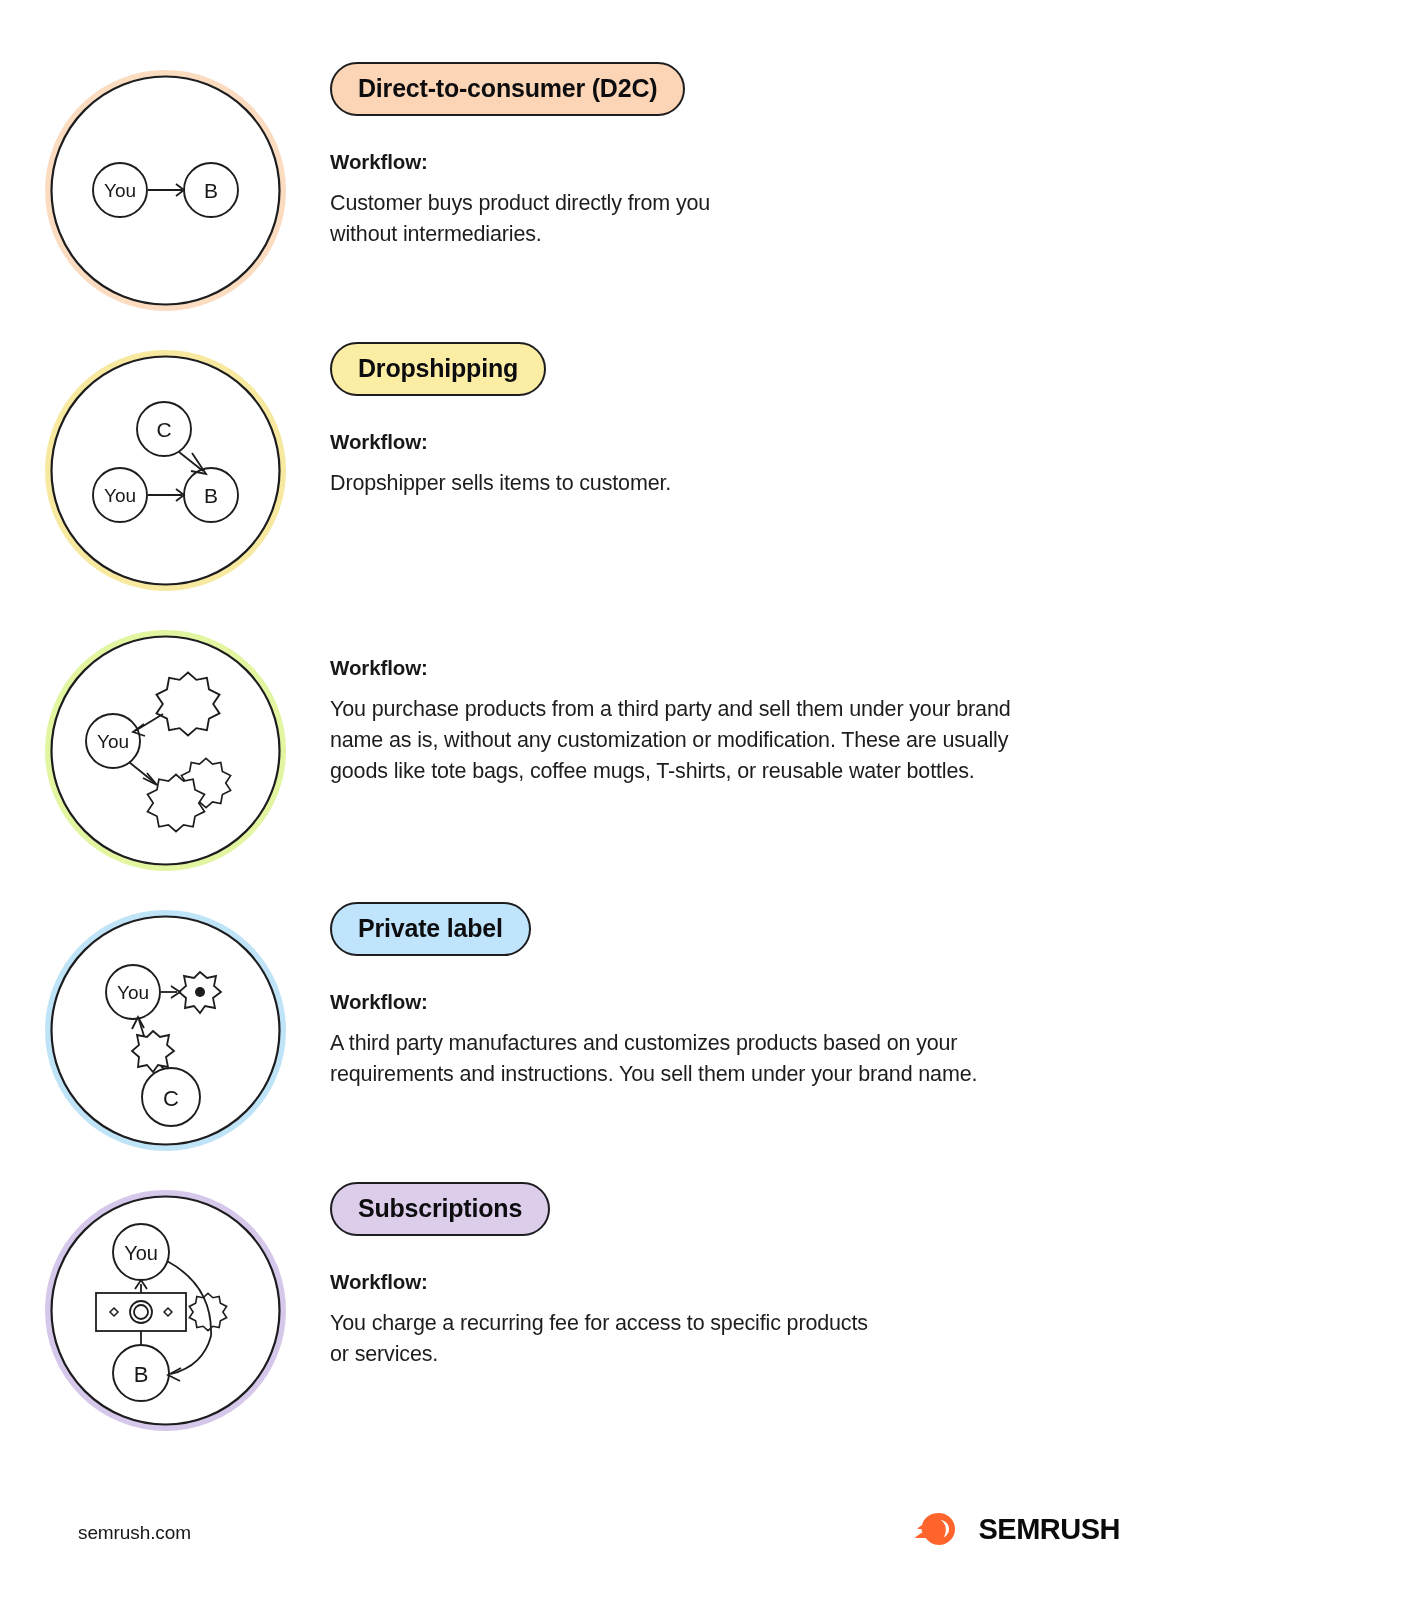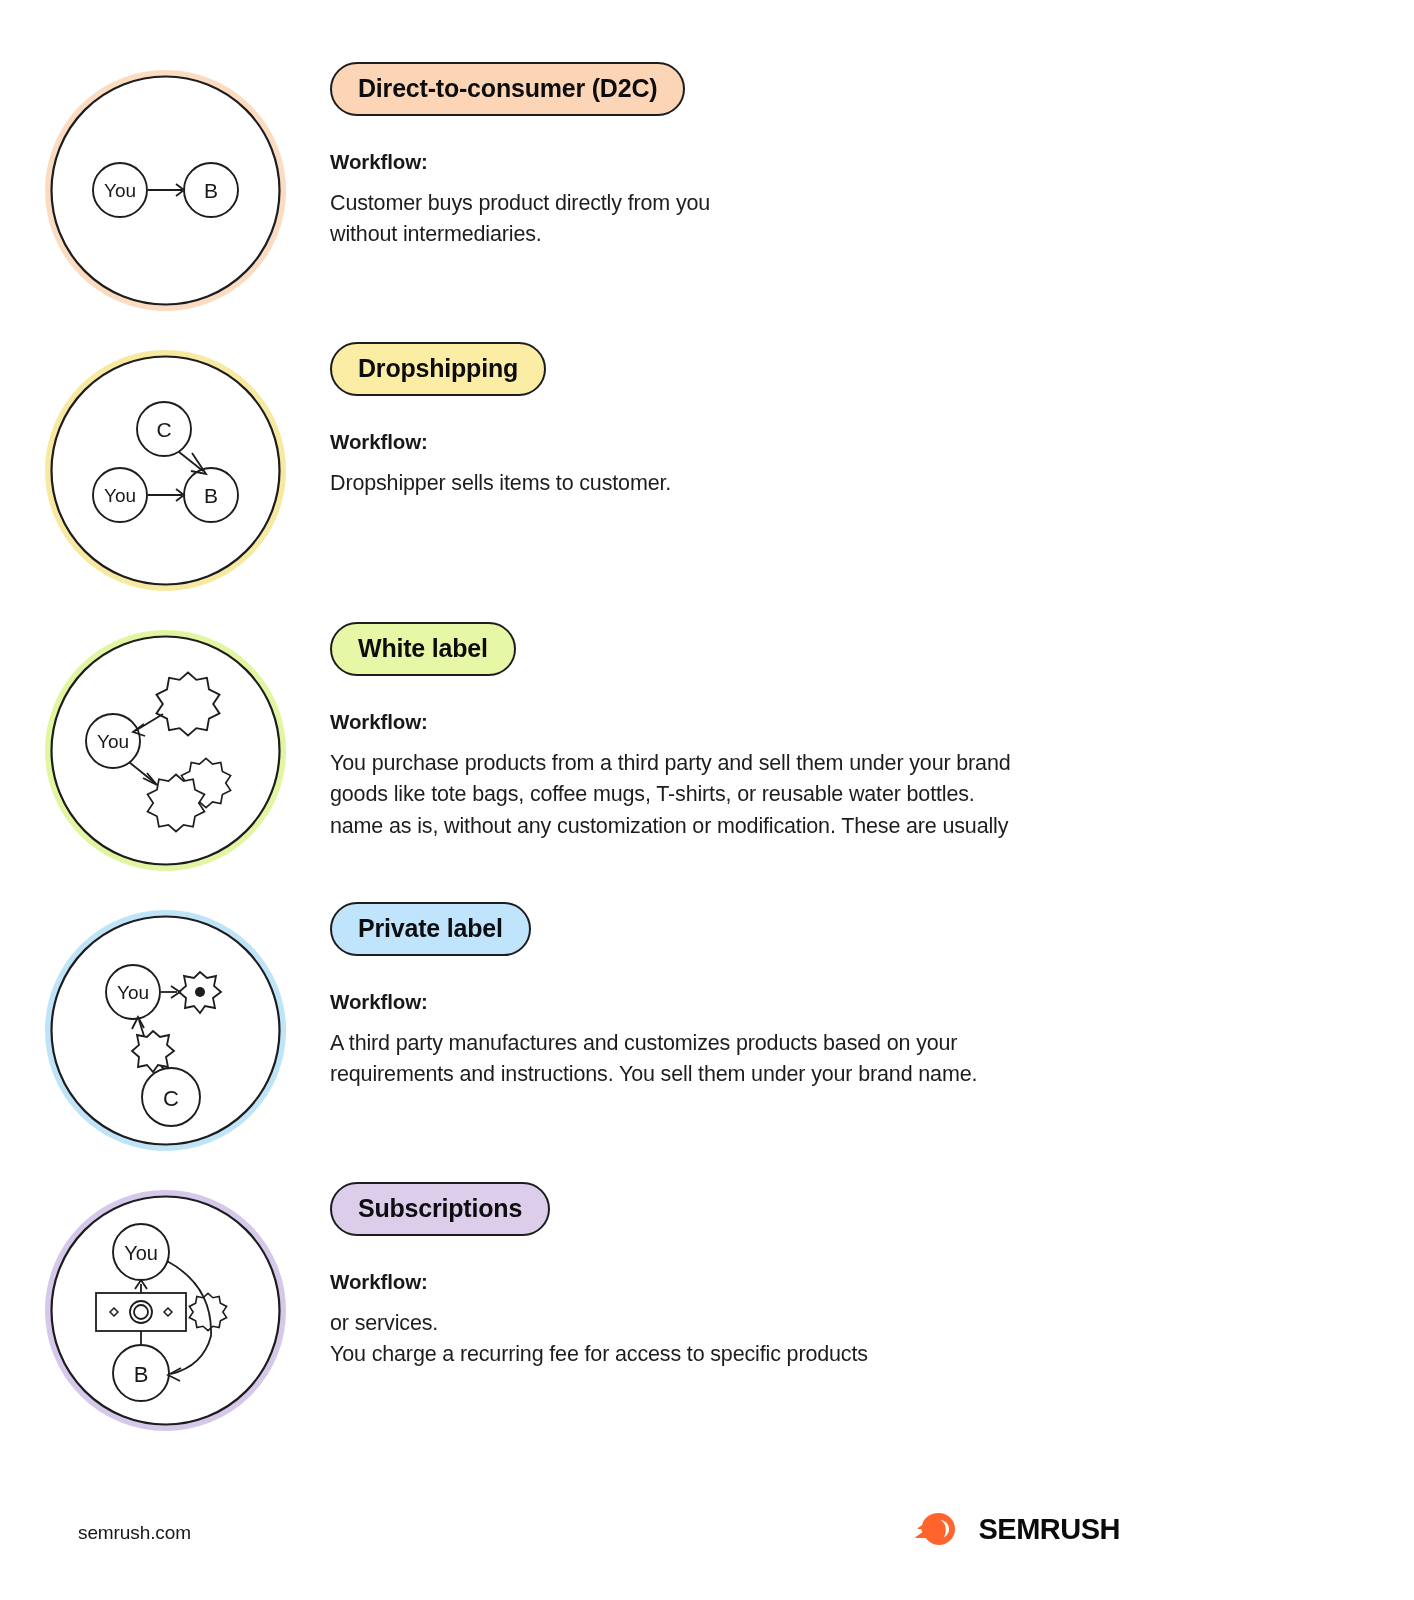--- a/index.html
+++ b/index.html
@@ -179,26 +179,25 @@
           <path d="M0,-30 L8,-23 L18,-25 L20,-14 L30,-9 L24,0 L30,9 L20,14 L18,25 L8,23 L0,30 L-8,23 L-18,25 L-20,14 L-30,9 L-24,0 L-30,-9 L-20,-14 L-18,-25 L-8,-23 Z" fill="#fff" stroke="#1d1d1f" stroke-width="2"></path>
         </g>
         <g transform="translate(133,175) scale(0.95)">
           <path d="M0,-30 L8,-23 L18,-25 L20,-14 L30,-9 L24,0 L30,9 L20,14 L18,25 L8,23 L0,30 L-8,23 L-18,25 L-20,14 L-30,9 L-24,0 L-30,-9 L-20,-14 L-18,-25 L-8,-23 Z" fill="#fff" stroke="#1d1d1f" stroke-width="1.8"></path>
         </g>
         <line x1="86" y1="134" x2="112" y2="155" stroke="#1d1d1f" stroke-width="1.8"></line>
         <path d="M100 150 L114 157 L104 145" fill="none" stroke="#1d1d1f" stroke-width="1.8"></path>
       </svg>
     </div>
     <div class="text-cell">
-      <div class="pill" style="background:#E6F8A5">White label</div>
       <div class="workflow-label">Workflow:</div>
       <div class="body-text" style="max-width:880px">
         <span class="line">You purchase products from a third party and sell them under your brand</span>
+        <span class="line">name as is, without any customization or modification. These are usually</span>
         <span class="line">goods like tote bags, coffee mugs, T-shirts, or reusable water bottles.</span>
-        <span class="line">name as is, without any customization or modification. These are usually</span>
       </div>
     </div>
   </div>
 
   <div class="row" style="top:902px;">
     <div class="icon-cell">
       <svg width="245" height="245" viewBox="0 0 245 245">
         <circle cx="122.5" cy="122.5" r="114" fill="none" stroke="#BFE4F8" stroke-width="13"></circle>
         <circle cx="122.5" cy="122.5" r="114" fill="#ffffff" stroke="#1d1d1f" stroke-width="2.2"></circle>
 
@@ -260,22 +259,22 @@
           <path d="M0,-30 L8,-23 L18,-25 L20,-14 L30,-9 L24,0 L30,9 L20,14 L18,25 L8,23 L0,30 L-8,23 L-18,25 L-20,14 L-30,9 L-24,0 L-30,-9 L-20,-14 L-18,-25 L-8,-23 Z" fill="#fff" stroke="#1d1d1f" stroke-width="2.6"></path>
         </g>
         <path d="M124 73 Q170 98 168 148 Q160 178 128 186" fill="none" stroke="#1d1d1f" stroke-width="1.8"></path>
         <path d="M138 180 L125 187 L137 193" fill="none" stroke="#1d1d1f" stroke-width="1.8"></path>
       </svg>
     </div>
     <div class="text-cell">
       <div class="pill" style="background:#DCCEEB">Subscriptions</div>
       <div class="workflow-label">Workflow:</div>
       <div class="body-text">
+        <span class="line">You charge a recurring fee for access to specific products</span>
         <span class="line">or services.</span>
-        <span class="line">You charge a recurring fee for access to specific products</span>
       </div>
     </div>
   </div>
 
   <div class="footer">
     <div class="footer-url">semrush.com</div>
     <div class="footer-logo">
       <svg width="42" height="34" viewBox="0 0 42 34">
         <path d="M40 17 C40 25.8 32.8 33 24 33 C18.5 33 13.7 30.2 10.8 26 L1 26 C0.3 26 0 25.4 0.6 24.9 L7.4 20.2 C6.9 19.2 6.6 18.1 6.4 17 L3.3 17 C2.6 17 2.3 16.3 2.9 15.9 L7.1 12.9 C8.6 5.5 15.6 1 24 1 C32.8 1 40 8.2 40 17 Z" fill="#FF642D"></path>
         <path d="M25 8 C30 8 34 12 34 17 C34 20.8 31.8 24 28.6 25.4 C30 23.2 30.8 20.4 30.8 17.4 C30.8 13.8 29 10.2 25.8 8 Z" fill="#ffffff"></path>

